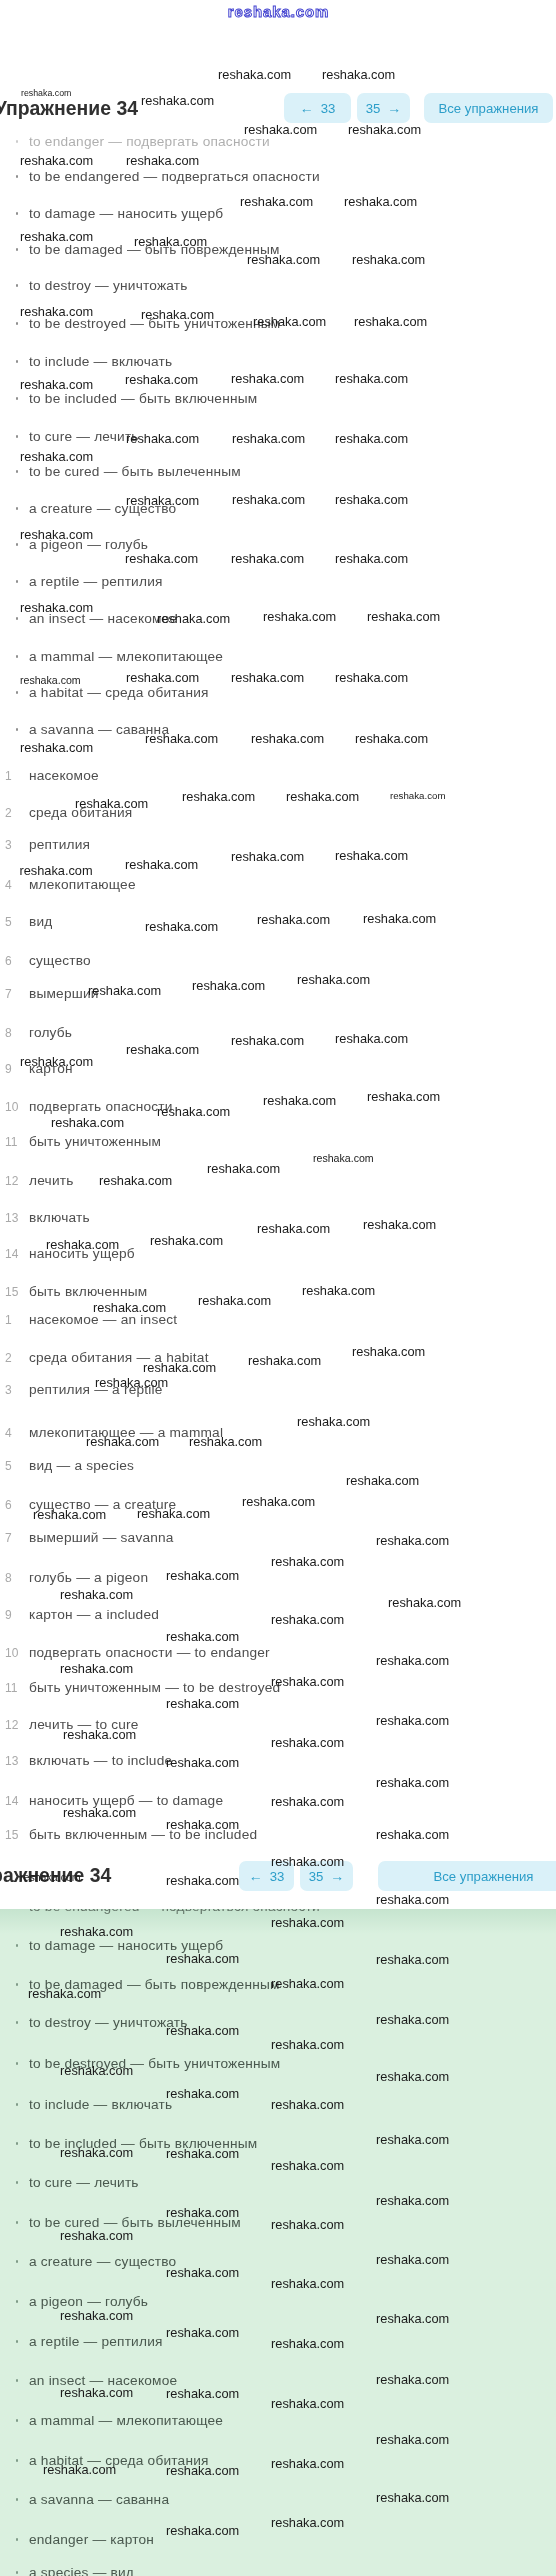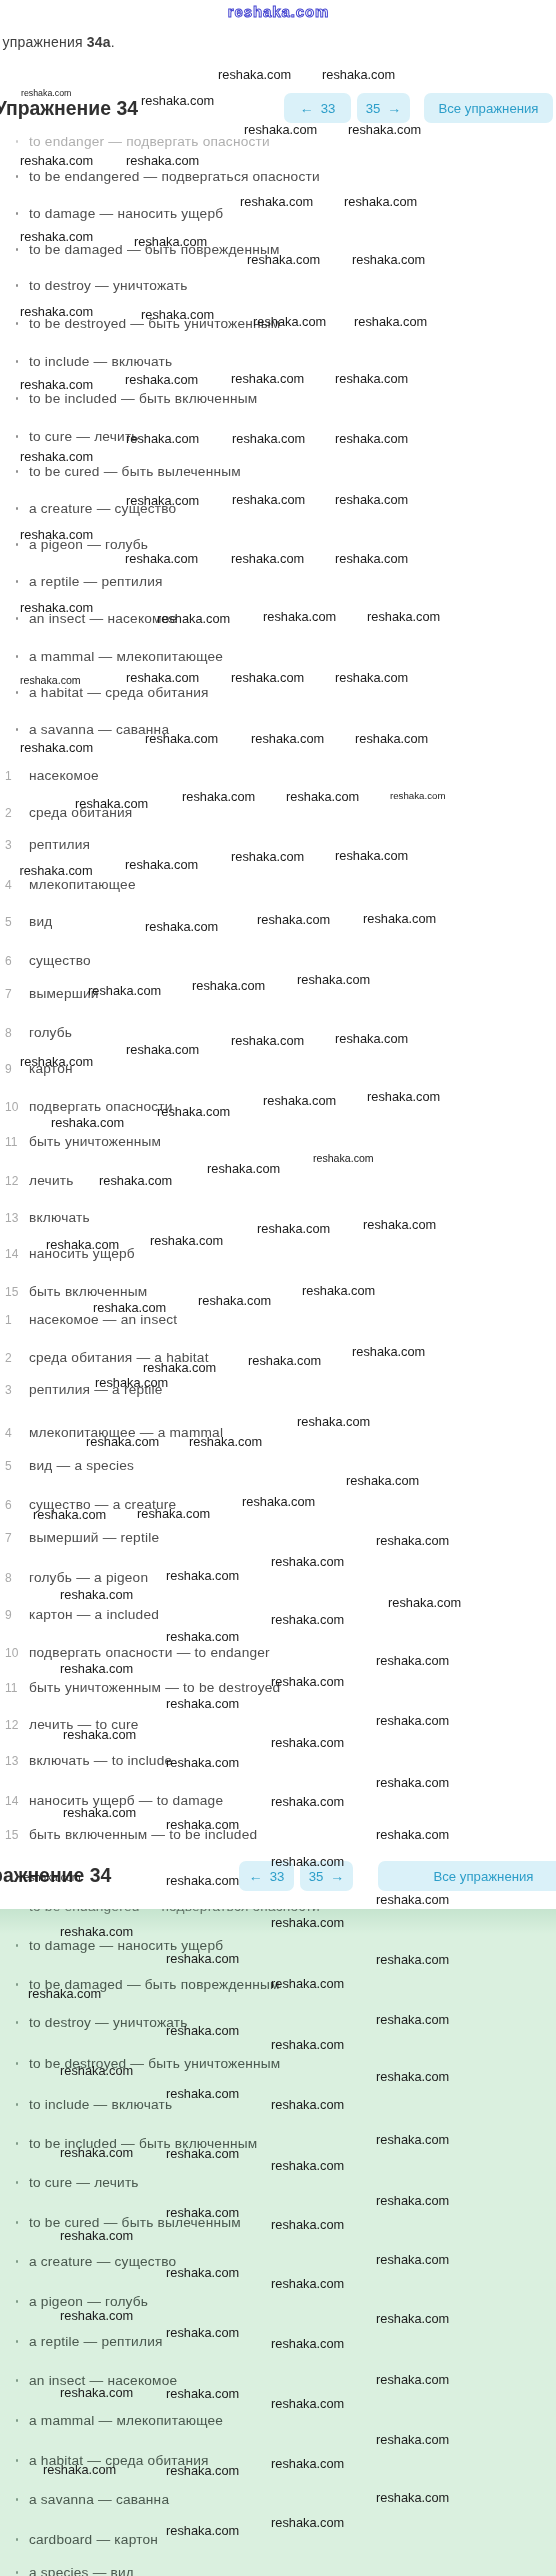--- a/index.html
+++ b/index.html
@@ -44,21 +44,20 @@
   .gclip .inner{display:block;margin-top:-9.7px;}
 </style>
 </head>
 <body>
 
 <div class="page">
 
   <div class="top-wm">reshaka.com</div>
 
   <div class="intro">
-    <div><span>упражнения </span><b>34а</b><span>.</span></div>
   </div>
 
   <div class="hdr hdr1">Упражнение 34</div>
   <div class="navbtn b-prev1">
     <span class="arr">←</span>
     <span>33</span>
   </div>
   <div class="navbtn b-next1">
     <span>35</span>
     <span class="arr">→</span>
@@ -106,21 +105,21 @@
     </div>
 
   <div class="layer">
 
   <div class="nrow" style="top: 1312px;"><span class="num">1</span><span>насекомое</span><span> — </span><span>an insect</span></div>
       <div class="nrow" style="top: 1350px;"><span class="num">2</span><span>среда обитания</span><span> — </span><span>a habitat</span></div>
       <div class="nrow" style="top: 1382px;"><span class="num">3</span><span>рептилия</span><span> — </span><span>a reptile</span></div>
       <div class="nrow" style="top: 1425px;"><span class="num">4</span><span>млекопитающее</span><span> — </span><span>a mammal</span></div>
       <div class="nrow" style="top: 1458px;"><span class="num">5</span><span>вид</span><span> — </span><span>a species</span></div>
       <div class="nrow" style="top: 1497px;"><span class="num">6</span><span>существо</span><span> — </span><span>a creature</span></div>
-      <div class="nrow" style="top: 1530px;"><span class="num">7</span><span>вымерший</span><span> — </span><span>reptile</span></div>
+      <div class="nrow" style="top: 1530px;"><span class="num">7</span><span>вымерший</span><span> — </span><span>savanna</span></div>
       <div class="nrow" style="top: 1570px;"><span class="num">8</span><span>голубь</span><span> — </span><span>a pigeon</span></div>
       <div class="nrow" style="top: 1607px;"><span class="num">9</span><span>картон</span><span> — </span><span>a included</span></div>
       <div class="nrow" style="top: 1645px;"><span class="num">10</span><span>подвергать опасности</span><span> — </span><span>to endanger</span></div>
       <div class="nrow" style="top: 1680px;"><span class="num">11</span><span>быть уничтоженным</span><span> — </span><span>to be destroyed</span></div>
       <div class="nrow" style="top: 1717px;"><span class="num">12</span><span>лечить</span><span> — </span><span>to cure</span></div>
       <div class="nrow" style="top: 1753px;"><span class="num">13</span><span>включать</span><span> — </span><span>to include</span></div>
       <div class="nrow" style="top: 1793px;"><span class="num">14</span><span>наносить ущерб</span><span> — </span><span>to damage</span></div>
       <div class="nrow" style="top: 1827px;"><span class="num">15</span><span>быть включенным</span><span> — </span><span>to be included</span></div>
     </div>
 
@@ -151,21 +150,21 @@
       <div class="vrow grow" style="top: 2136px;"><span>to be included</span><span> — </span><span>быть включенным</span></div>
       <div class="vrow grow" style="top: 2175px;"><span>to cure</span><span> — </span><span>лечить</span></div>
       <div class="vrow grow" style="top: 2215px;"><span>to be cured</span><span> — </span><span>быть вылеченным</span></div>
       <div class="vrow grow" style="top: 2254px;"><span>a creature</span><span> — </span><span>существо</span></div>
       <div class="vrow grow" style="top: 2294px;"><span>a pigeon</span><span> — </span><span>голубь</span></div>
       <div class="vrow grow" style="top: 2334px;"><span>a reptile</span><span> — </span><span>рептилия</span></div>
       <div class="vrow grow" style="top: 2373px;"><span>an insect</span><span> — </span><span>насекомое</span></div>
       <div class="vrow grow" style="top: 2413px;"><span>a mammal</span><span> — </span><span>млекопитающее</span></div>
       <div class="vrow grow" style="top: 2453px;"><span>a habitat</span><span> — </span><span>среда обитания</span></div>
       <div class="vrow grow" style="top: 2492px;"><span>a savanna</span><span> — </span><span>саванна</span></div>
-      <div class="vrow grow" style="top: 2532px;"><span>cardboard</span><span> — </span><span>картон</span></div>
+      <div class="vrow grow" style="top: 2532px;"><span>endanger</span><span> — </span><span>картон</span></div>
       <div class="vrow grow" style="top: 2565px;"><span>a species</span><span> — </span><span>вид</span></div>
     </div>
 
   <div class="layer">
 
   <span class="wm" style="left: 218px; top: 67px;"><span>reshaka.com</span></span>
       <span class="wm" style="left: 322px; top: 67px;"><span>reshaka.com</span></span>
       <span class="wm" style="left: 21px; top: 88px; font-size: 8.8px;"><span>reshaka.com</span></span>
       <span class="wm" style="left: 141px; top: 93px;"><span>reshaka.com</span></span>
       <span class="wm" style="left: 244px; top: 122px;"><span>reshaka.com</span></span>

